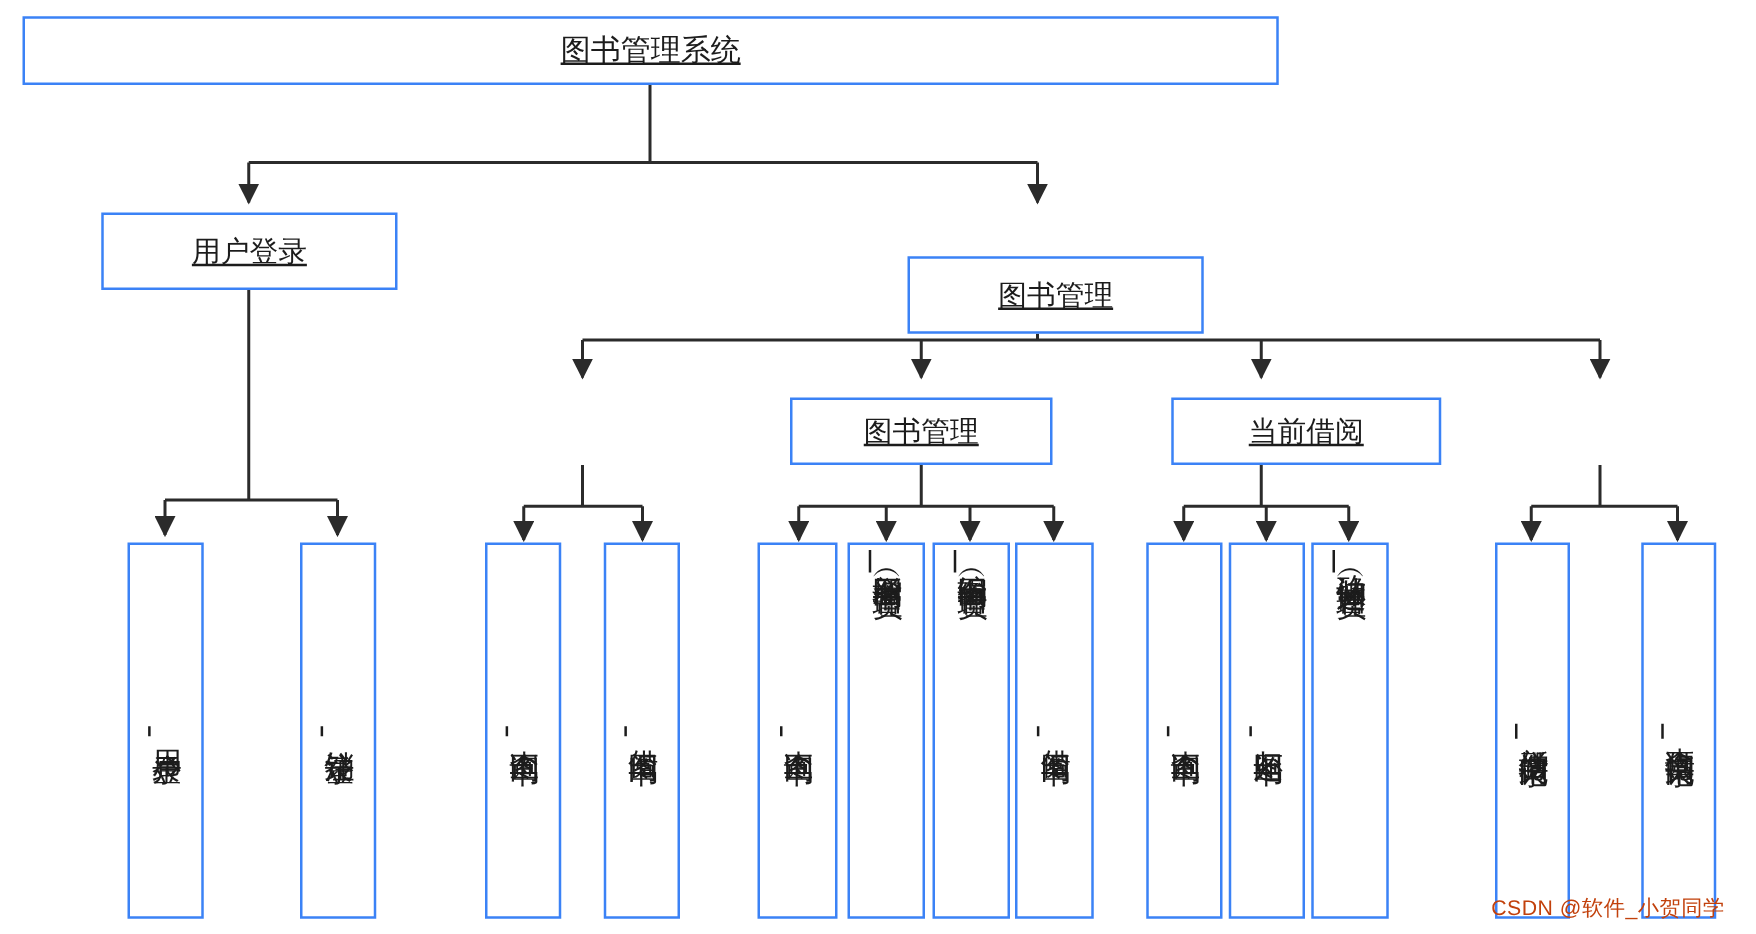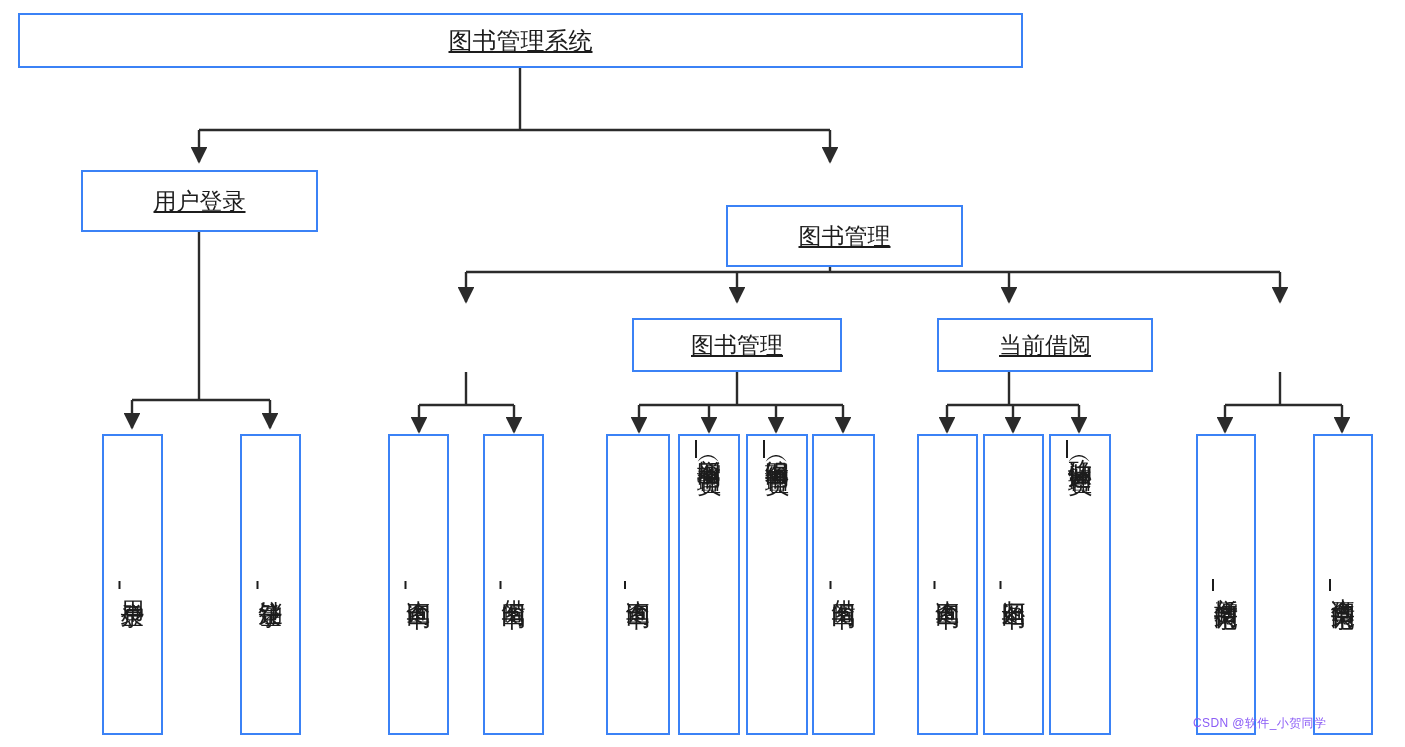--- a/index.html
+++ b/index.html
@@ -56,22 +56,22 @@
     letter-spacing: 2px;
     line-height: 1;
     margin-top: 0;
   }
   .node.vert.mid {
     align-items: center;
     padding-top: 0;
   }
   .watermark {
     position: absolute;
-    color: #8b5cf6;
-    font-size: 12px;
+    color: #c2410c;
+    font-size: 17px;
     white-space: nowrap;
     letter-spacing: 0.4px;
   }
 </style>
 </head>
 <body>
 
 <div id="canvas">
 
   <svg id="wires" viewBox="0 0 1405 747" xmlns="http://www.w3.org/2000/svg">

